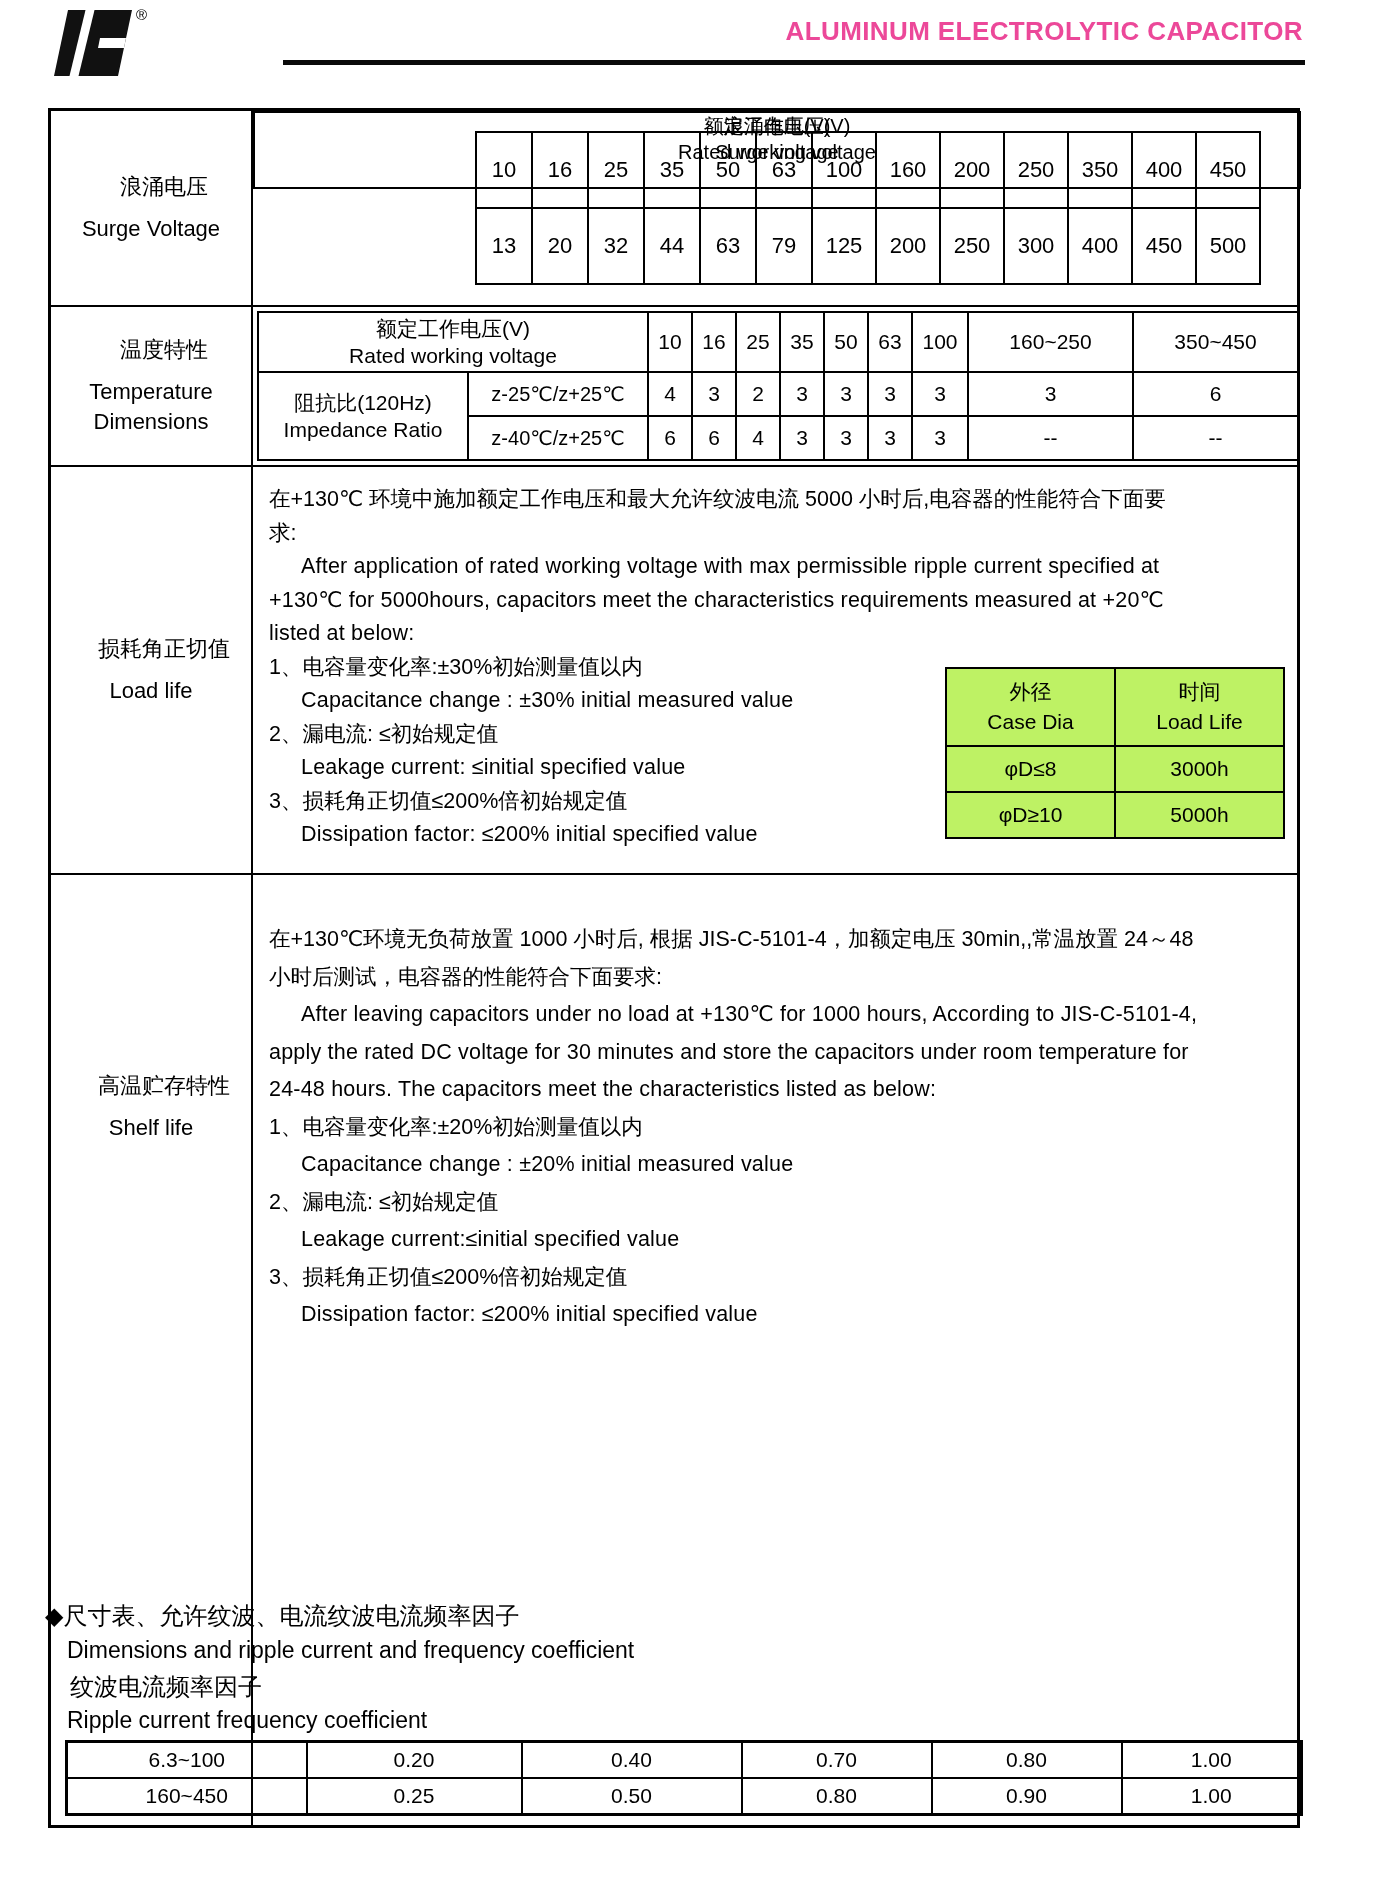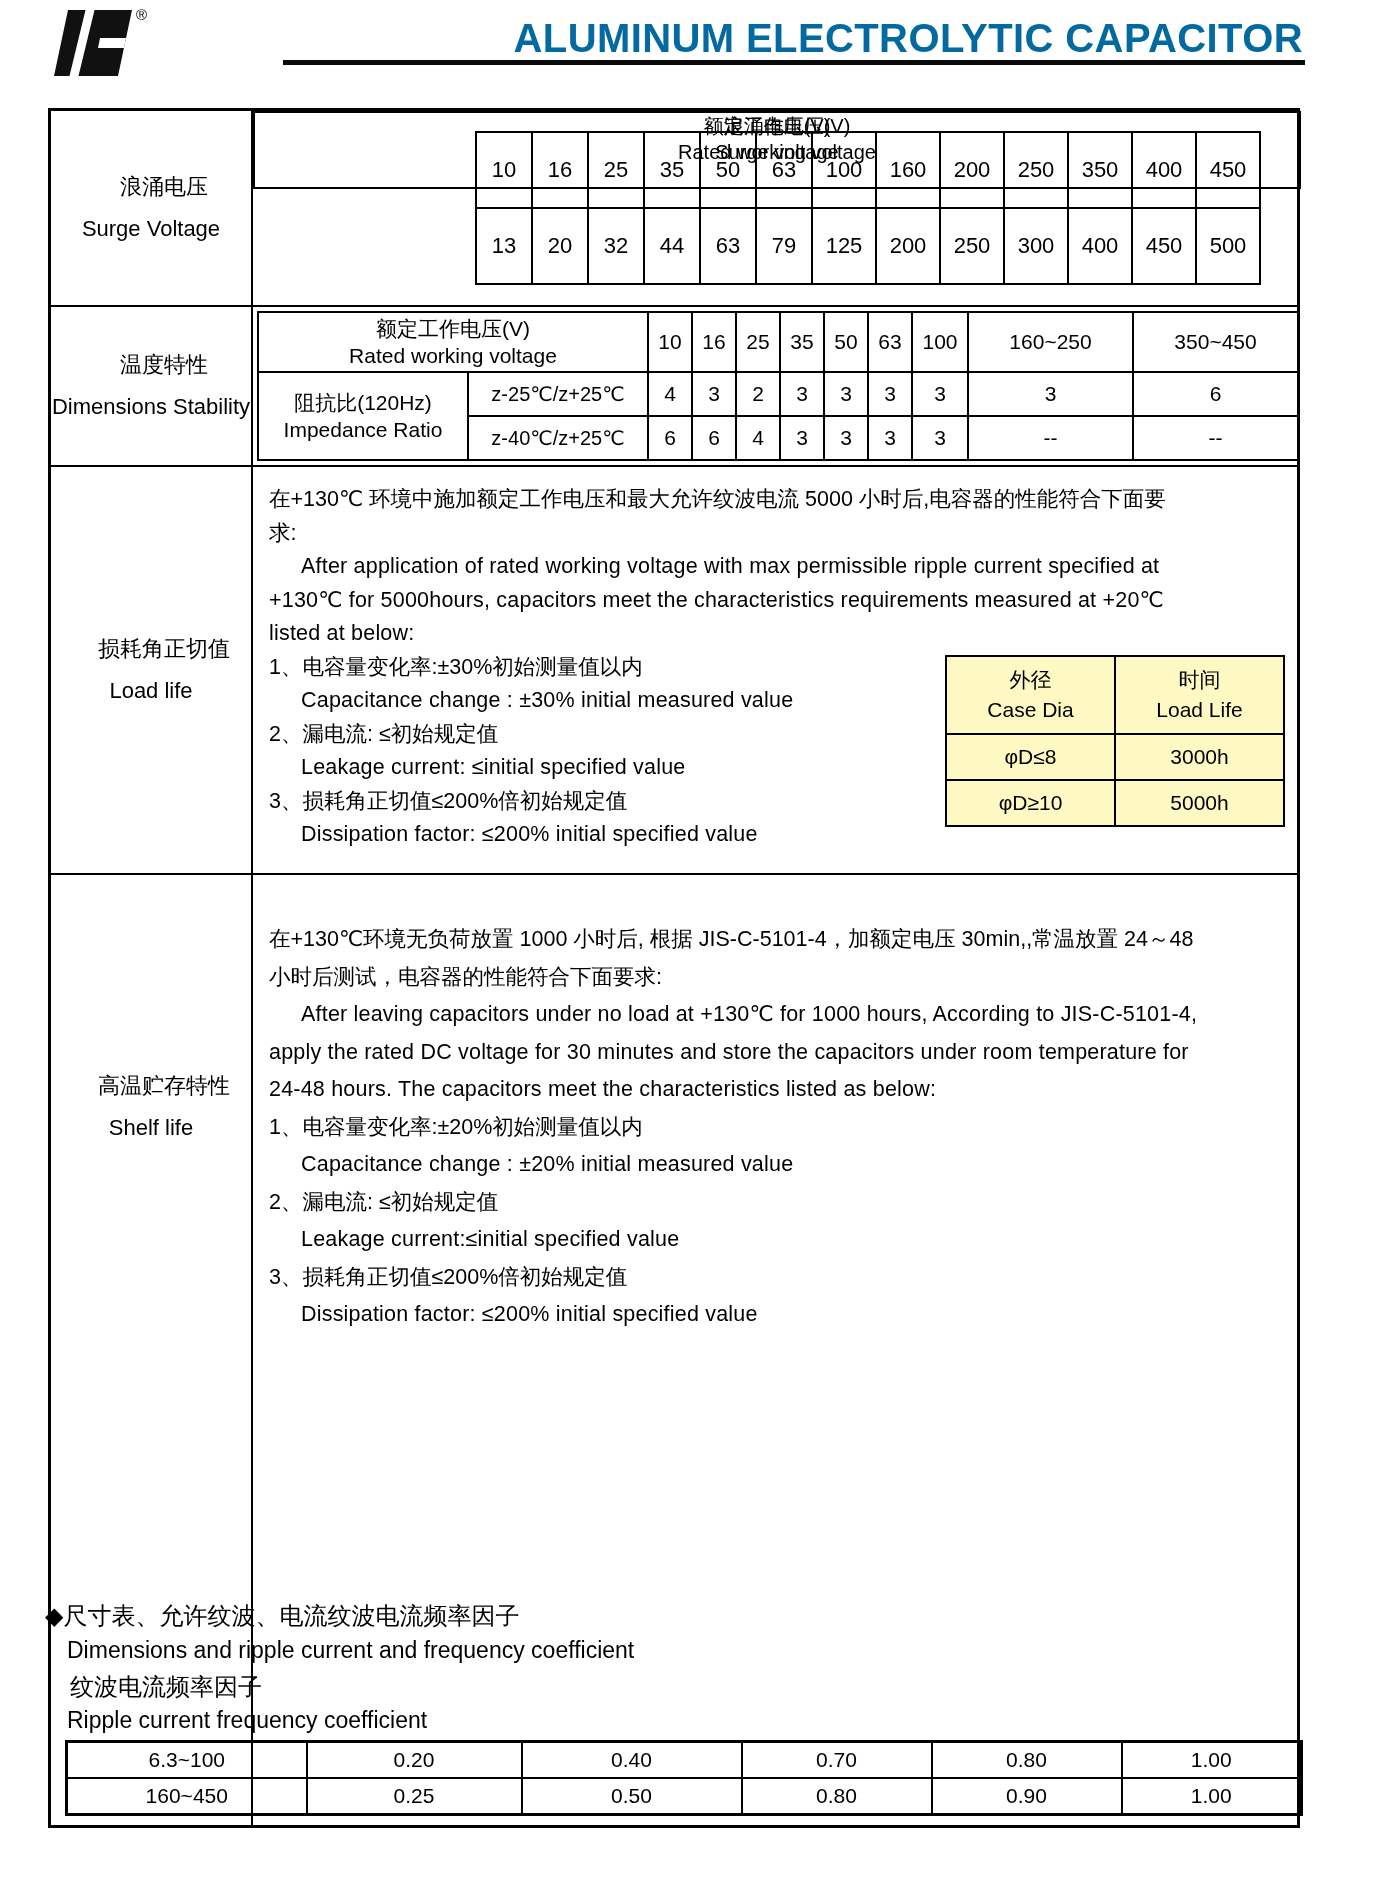--- a/index.html
+++ b/index.html
@@ -9,21 +9,21 @@
     -webkit-font-smoothing:antialiased;
   }
   
   .hdr{position:absolute;top:0;left:0;width:100%;height:106px;}
   .logo-wrap{position:absolute;left:52px;top:8px;display:flex;align-items:flex-start;}
   .logo-svg{display:block;}
   .reg{font-size:15px;margin-left:2px;margin-top:-2px;}
   .brand{margin-left:16px;margin-top:4px;line-height:1;}
   .brand-cn{font-size:38px;font-weight:bold;letter-spacing:4px;}
   .brand-en{font-size:27px;font-weight:bold;letter-spacing:2.5px;margin-top:4px;}
-  .doc-title{position:absolute;right:80px;top:16px;font-size:40px;font-weight:bold;color:#0369a1;letter-spacing:0.4px;}
+  .doc-title{position:absolute;right:80px;top:16px;font-size:26px;font-weight:bold;color:#ec4899;letter-spacing:0.4px;}
   .title-rule{position:absolute;left:283px;top:60px;width:1022px;height:5px;background:#0a0a0a;}
   
   table{border-collapse:collapse;table-layout:fixed;}
   td{padding:0;}
   
   .outer{position:absolute;left:48px;top:108px;width:1252px;border:3px solid #000;}
   .outer > tbody > tr > td{border:2px solid #000;vertical-align:middle;}
   .label-cell{width:200px;text-align:center;font-size:22px;line-height:30px;}
   .label-cell .cn{margin-bottom:12px;padding-left:26px;}
   .content-cell{position:relative;}
@@ -39,21 +39,21 @@
   .temp-table .zrow td{height:42px;}
   .temp-table .zlabel{font-size:20px;}
   
   .txtblock{padding:16px 16px 0 16px;font-size:21.5px;}
   .loadlife .ln{line-height:33.5px;}
   .shelflife{padding-top:46px;}
   .shelflife .ln{line-height:37.5px;}
   .ln.indent{padding-left:32px;}
   .ln.en{letter-spacing:0.2px;}
   
-  .case-table{position:absolute;top:188px;right:12px;width:338px;background:#fef9c3;}
+  .case-table{position:absolute;top:200px;right:12px;width:338px;background:#bef264;}
   .case-table td{border:2px solid #000;text-align:center;font-size:21px;}
   .case-table .ch{line-height:30px;padding:8px 0;}
   .case-table .cv{height:44px;border-radius:18px;}
   
   .b-title{position:absolute;font-size:24px;}
   .b-en{font-size:23px;}
   
   .freq-table{position:absolute;left:65px;top:1740px;width:1235px;border:3px solid #000;}
   .freq-table td{border:2px solid #000;text-align:center;font-size:21px;}
   .freq-table .fh{height:70px;font-size:22px;line-height:28px;}
@@ -146,21 +146,21 @@
           <td>500</td>
         </tr>
       </tbody>
           </table>
     </td>
   </tr>
 
   <tr>
     <td class="label-cell" style="height:152px;">
       <div class="cn">温度特性</div>
-      <div class="en">Dimensions Stability</div>
+      <div class="en">Temperature Dimensions</div>
     </td>
     <td class="content-cell">
       <table class="temp-table">
         <colgroup>
           <col style="width:210px">
               <col style="width:180px">
               <col style="width:44px">
               <col style="width:44px">
           <col style="width:44px">
               <col style="width:44px">

